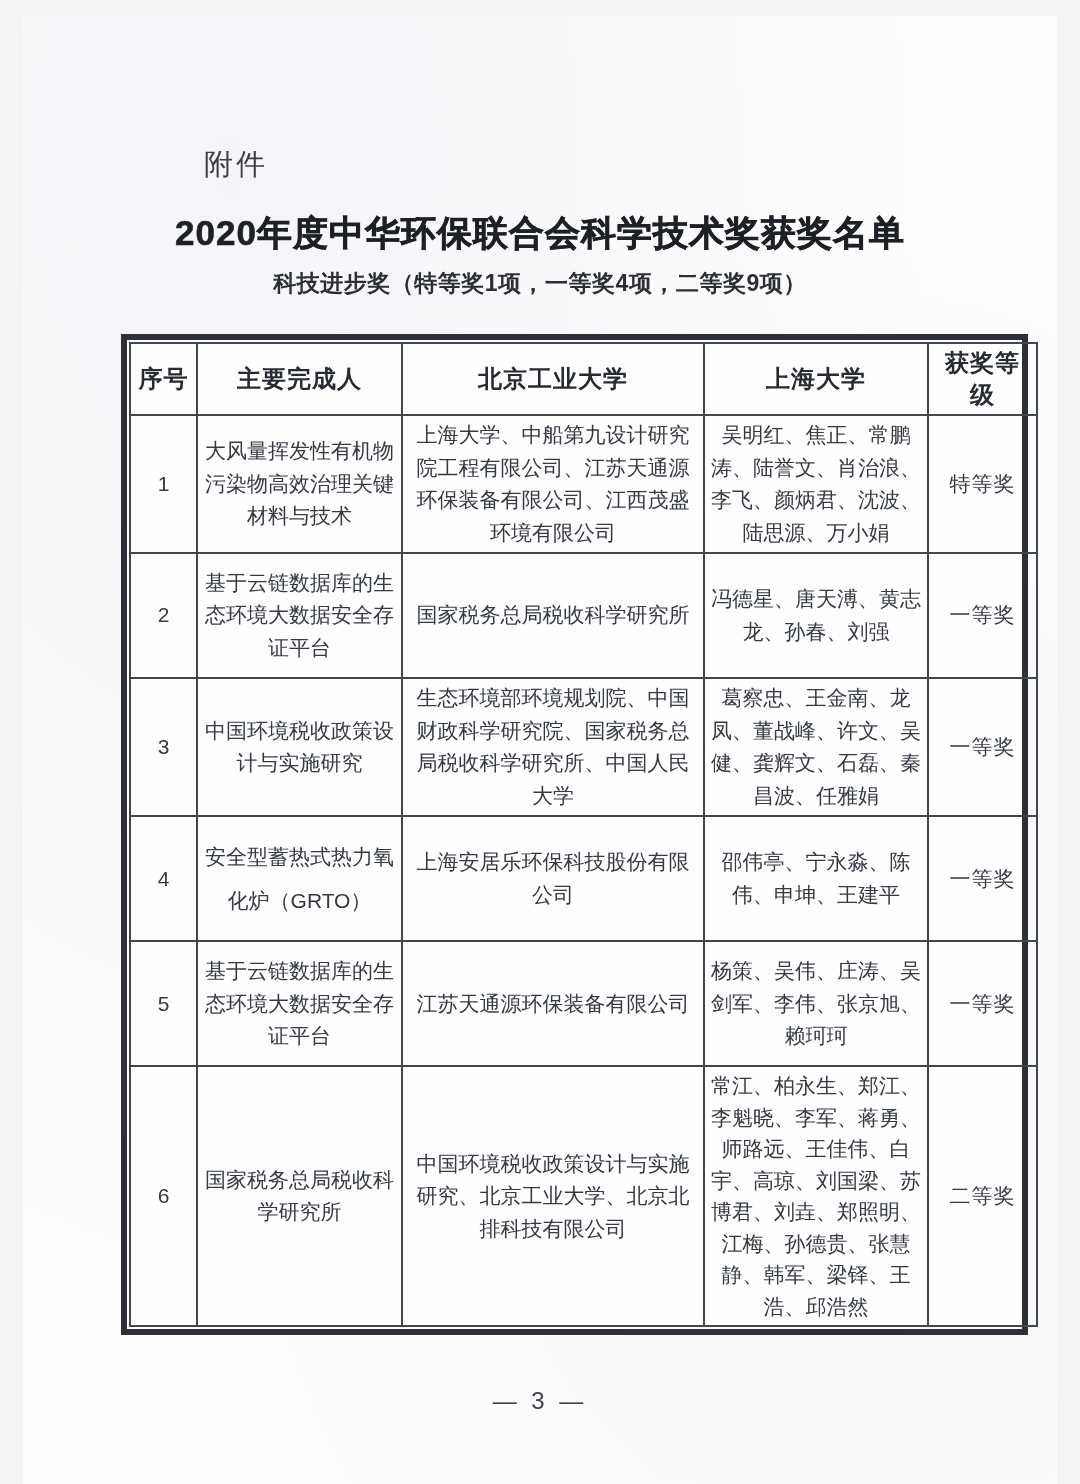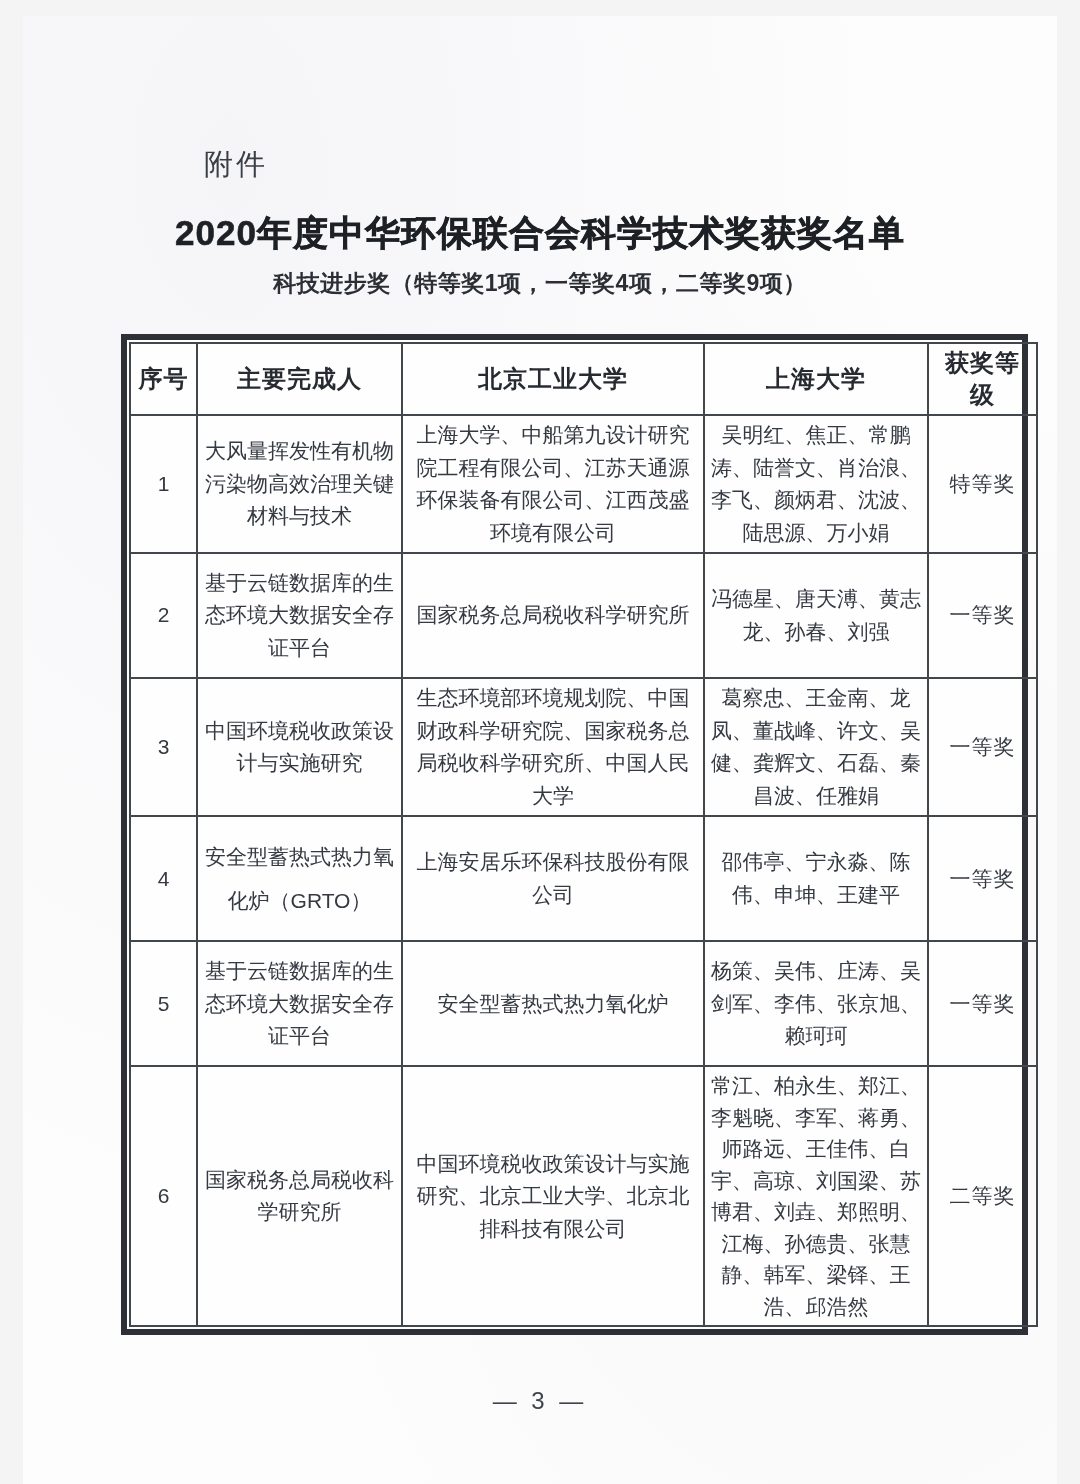--- a/index.html
+++ b/index.html
@@ -169,21 +169,21 @@
           <tr>
     <td class="c-no">4</td>
     <td class="c-project">安全型蓄热式热力氧化炉（GRTO）</td>
     <td class="c-units">上海安居乐环保科技股份有限公司</td>
     <td class="c-people">邵伟亭、宁永淼、陈伟、申坤、王建平</td>
     <td class="c-award">一等奖</td>
   </tr>
           <tr>
     <td class="c-no">5</td>
     <td class="c-project">基于云链数据库的生态环境大数据安全存证平台</td>
-    <td class="c-units">安全型蓄热式热力氧化炉</td>
+    <td class="c-units">江苏天通源环保装备有限公司</td>
     <td class="c-people">杨策、吴伟、庄涛、吴剑军、李伟、张京旭、赖珂珂</td>
     <td class="c-award">一等奖</td>
   </tr>
           <tr>
     <td class="c-no">6</td>
     <td class="c-project">国家税务总局税收科学研究所</td>
     <td class="c-units">中国环境税收政策设计与实施研究、北京工业大学、北京北排科技有限公司</td>
     <td class="c-people">常江、柏永生、郑江、李魁晓、李军、蒋勇、师路远、王佳伟、白宇、高琼、刘国梁、苏博君、刘垚、郑照明、江梅、孙德贵、张慧静、韩军、梁铎、王浩、邱浩然</td>
     <td class="c-award">二等奖</td>
   </tr>

